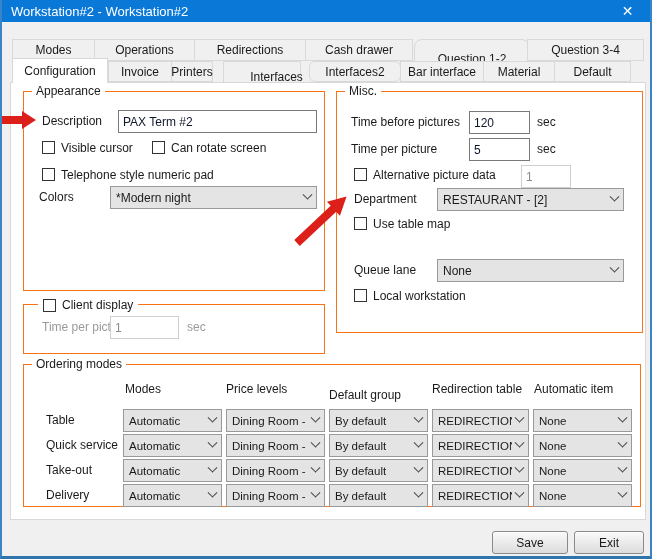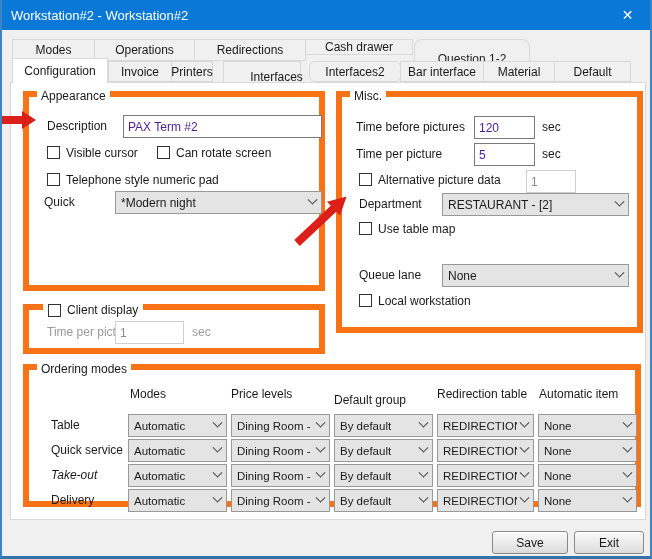--- a/index.html
+++ b/index.html
@@ -3,46 +3,46 @@
 <meta charset="utf-8">
 <style>
   * { margin:0; padding:0; box-sizing:border-box; }
   html,body { background:#555; font-family:"Liberation Sans", sans-serif; }
   .window {
     position:relative; width:652px; height:559px; background:#f0f0f0;
     border-left:2px solid #3a84c8; border-right:2px solid #3a84c8; border-bottom:3px solid #2f74ad;
     overflow:hidden; font-size:12px; color:#1a1a1a;
   }
   .titlebar {
-    position:absolute; left:0; top:0; width:100%; height:30px; background:#0a78d7;
+    position:absolute; left:0; top:0; width:100%; height:22px; background:#0a78d7;
     display:flex; align-items:center; color:#fff;
   }
   .title-text { padding-left:9px; font-size:13px; }
   .close-btn {
     margin-left:auto; width:45px; height:30px; display:flex; align-items:center; justify-content:center;
     color:#fff; font-size:14px; cursor:default;
   }
   
   .tab { position:absolute; background:#f0f0f0; border:1px solid #d9d9d9;
          display:flex; align-items:center; justify-content:center; white-space:nowrap; }
   .tab.active { background:#fff; border-bottom:none; z-index:6; }
   .page {
     position:absolute; left:8px; top:82px; width:636px; height:438px;
     background:#fff; border:1px solid #d9d9d9; z-index:1;
   }
-  .group { position:absolute; border:6px solid #f97316; }
+  .group { position:absolute; border:1px solid #f97316; }
   .legend { position:absolute; top:-8px; left:8px; background:#fff; padding:0 4px; white-space:nowrap; }
   .legend-cb { position:absolute; top:-7px; left:14px; background:#fff; padding:0 5px; display:flex; align-items:center; gap:6px; white-space:nowrap; }
   .lbl { position:absolute; white-space:nowrap; }
   .lbl.gray, .gray { color:#9a9a9a; }
   .cb { position:absolute; width:13px; height:13px; background:#fff; border:1px solid #333; }
   .cb-inline { width:13px; height:13px; background:#fff; border:1px solid #333; }
   .tbox {
     position:absolute; height:23px; background:#fff; border:1px solid #7a7a7a;
-    font-family:"Liberation Sans", sans-serif; font-size:12px; color:#4c1d95; padding:0 4px;
+    font-family:"Liberation Sans", sans-serif; font-size:12px; color:#0f172a; padding:0 4px;
   }
   .tbox.disabled { border-color:#cfcfcf; color:#8a8a8a; }
   .combo {
     position:absolute; height:23px; background:#e4e4e4; border:1px solid #999;
     display:flex; align-items:center; padding:0 5px; overflow:hidden;
   }
   .combo .val { flex:1 1 auto; overflow:hidden; white-space:nowrap; }
   .chev { flex:0 0 auto; width:7px; height:7px; border-right:1.4px solid #444; border-bottom:1.4px solid #444;
           transform:rotate(45deg) translate(-2px,-2px); margin-left:4px; }
   .btn {
@@ -65,25 +65,28 @@
 
   <div class="tab" style="left:10px;top:39px;width:83px;height:22px;">
       <span>Modes</span>
     </div>
   <div class="tab" style="left:92px;top:39px;width:101px;height:22px;">
       <span>Operations</span>
     </div>
   <div class="tab" style="left:192px;top:39px;width:112px;height:22px;">
       <span>Redirections</span>
     </div>
-  <div class="tab" style="left:303px;top:39px;width:108px;height:16px;">
+  <div class="tab" style="left:303px;top:39px;width:108px;height:22px;">
       <span>Cash drawer</span>
     </div>
   <div class="tab" style="left:412px;top:39px;width:116px;height:39px;border-radius:8px;">
       <span>Question 1-2</span>
+    </div>
+  <div class="tab" style="left:525px;top:39px;width:117px;height:22px;">
+      <span>Question 3-4</span>
     </div>
 
   <div class="tab active" style="left:10px;top:58px;width:96px;height:25px;">
       <span>Configuration</span>
     </div>
   <div class="tab" style="left:106px;top:61px;width:64px;height:21px;">
       <span>Invoice</span>
     </div>
   <div class="tab" style="left:169px;top:61px;width:42px;height:21px;">
       <span>Printers</span>
@@ -109,21 +112,21 @@
     <div class="group" style="left:12px;top:8px;width:302px;height:200px;">
       <span class="legend">Appearance</span>
       <span class="lbl" style="left:18px;top:22px;">Description</span>
       <input class="tbox" style="left: 94px; top: 18px; width: 199px;" value="PAX Term #2">
       <div class="cb" style="left:18px;top:49px;"></div>
       <span class="lbl" style="left:37px;top:49px;">Visible cursor</span>
       <div class="cb" style="left:128px;top:49px;"></div>
       <span class="lbl" style="left:147px;top:49px;">Can rotate screen</span>
       <div class="cb" style="left:18px;top:76px;"></div>
       <span class="lbl" style="left:37px;top:76px;">Telephone style numeric pad</span>
-      <span class="lbl" style="left:15px;top:98px;">Quick</span>
+      <span class="lbl" style="left:15px;top:98px;">Colors</span>
       <div class="combo" style="left:86px;top:94px;width:207px;">
         <span class="val">*Modern night</span>
         <span class="chev"></span>
       </div>
     </div>
 
     <div class="group" style="left:325px;top:8px;width:307px;height:242px;">
       <span class="legend">Misc.</span>
       <span class="lbl" style="left:14px;top:23px;">Time before pictures</span>
       <input class="tbox" style="left: 132px; top: 19px; width: 61px;" value="120">
@@ -205,21 +208,21 @@
         </div>
       <div class="combo om-combo" style="left:408px;top:69px;width:97px;">
           <span class="val">REDIRECTION</span>
           <span class="chev"></span>
         </div>
       <div class="combo om-combo" style="left:509px;top:69px;width:99px;">
           <span class="val">None</span>
           <span class="chev"></span>
         </div>
 
-      <span class="lbl" style="left:22px;top:98px;font-style:italic;">Take-out</span>
+      <span class="lbl" style="left:22px;top:98px;">Take-out</span>
       <div class="combo om-combo" style="left:99px;top:94px;width:99px;">
           <span class="val">Automatic</span>
           <span class="chev"></span>
         </div>
       <div class="combo om-combo" style="left:202px;top:94px;width:99px;">
           <span class="val">Dining Room - [1]</span>
           <span class="chev"></span>
         </div>
       <div class="combo om-combo" style="left:305px;top:94px;width:99px;">
           <span class="val">By default</span>

